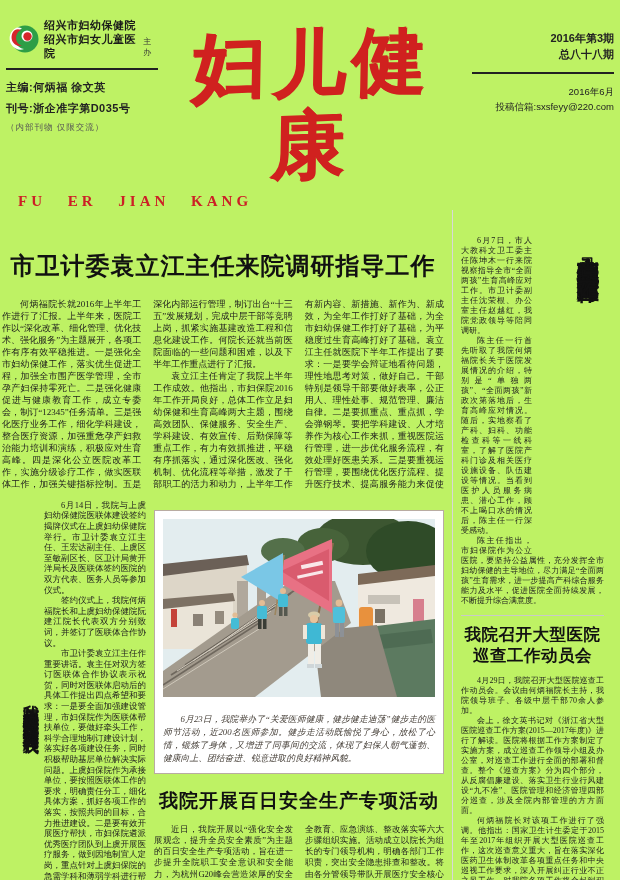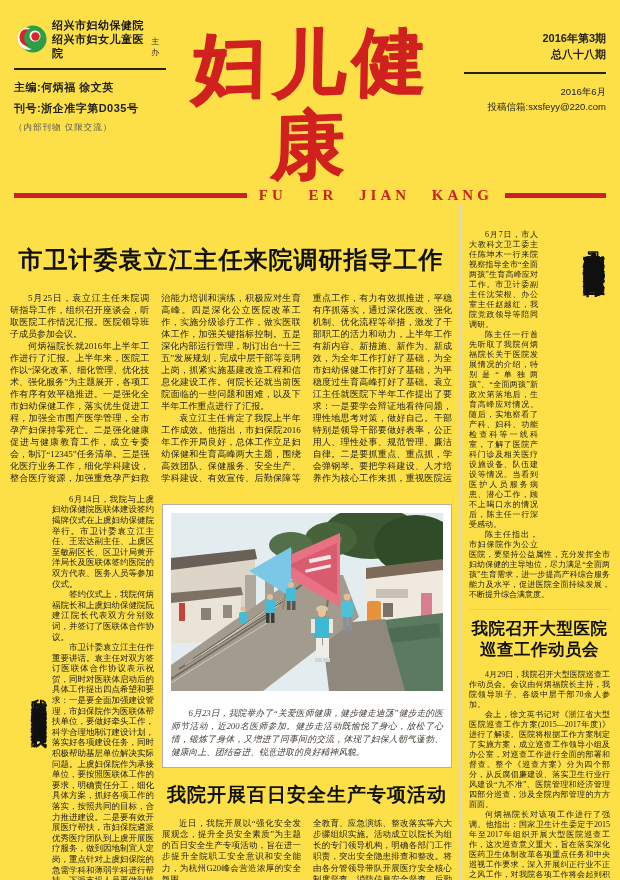--- a/index.html
+++ b/index.html
@@ -1,21 +1,21 @@
 <!DOCTYPE html>
 <html><head>
 <meta charset="utf-8">
 <style>
   * { margin:0; padding:0; box-sizing:border-box; }
   html,body { background:#888; }
   .page {
-    width:620px; height:880px; margin:0 auto; background:#fde047;
+    width:620px; height:880px; margin:0 auto; background:#bef264;
     font-family:"Liberation Serif","DejaVu Serif",serif;
     color:#1c1c1c; overflow:hidden; position:relative;
-    padding:0 8px;
+    padding:0 0;
   }
   
   .masthead { display:flex; justify-content:space-between; padding:18px 6px 0 6px; }
   .mh-left { width:152px; }
   .logo-row { display:flex; align-items:center; gap:4px; }
   .logo-icon { width:34px; height:34px; flex:0 0 auto; }
   .org-names { font-family:"Liberation Sans","DejaVu Sans",sans-serif; font-weight:bold; font-size:11px; line-height:14px; color:#1a1a1a; letter-spacing:0.5px; }
   .sponsor { font-size:8px; color:#333; align-self:flex-end; margin-bottom:2px; }
   .mh-left-rule { border-top:2px solid #222; margin:8px 0 10px 0; }
   .editor-line, .issueno-line { font-family:"Liberation Sans","DejaVu Sans",sans-serif; font-weight:bold; font-size:11px; color:#222; margin-bottom:6px; letter-spacing:0.5px;}
@@ -23,21 +23,21 @@
   .mh-center { flex:1; text-align:center; padding-top:6px; }
   .paper-title {
     display:inline-block; font-size:74px; font-weight:bold; color:#d0211f;
     letter-spacing:6px; transform:rotate(-2deg) skewX(-3deg); line-height:1.1;
     text-shadow:1px 1px 0 #d0211f;
   }
   .mh-right { width:150px; text-align:right; font-family:"Liberation Sans","DejaVu Sans",sans-serif; padding-top:12px;}
   .issue-period, .issue-total { font-size:11px; font-weight:bold; color:#222; line-height:16px; }
   .mh-right-rule { border-top:2px solid #222; margin:10px 0 10px 8px; }
   .date-line, .website-line, .email-line { font-size:9.5px; color:#222; line-height:15px; }
-  .pinyin-banner { display:flex; align-items:center; margin:0 6px 0 6px; }
+  .pinyin-banner { display:flex; margin:6px 6px 0 6px;flex-direction:column; }
   .red-bar { height:5px; background:#cc2026; }
   .red-bar.left { flex:2.3; }
   .red-bar.right { flex:1; }
   .pinyin-text { color:#cc2026; font-weight:bold; font-size:15px; letter-spacing:4px; word-spacing:14px; padding:0 12px; white-space:nowrap; }
   
   .main { display:flex; gap:8px; padding:0 2px; }
   .main-left { width:442px; }
   .right-col { width:152px; border-left:1px solid #d8d8d8; padding-left:8px; padding-top:26px; }
   
   .headline-a { font-size:24px; font-weight:bold; text-align:center; letter-spacing:1px; margin:40px 0 16px 0; color:#111; white-space:nowrap; }
@@ -115,21 +115,20 @@
     <div class="red-bar right"></div>
   </div>
 
   <div class="main">
 
     <div class="main-left">
 
       <div>
         <h1 class="headline-a">市卫计委袁立江主任来院调研指导工作</h1>
         <div class="a-body">
-          <p class="para">5月25日，袁立江主任来院调研指导工作，组织召开座谈会，听取医院工作情况汇报。医院领导班子成员参加会议。</p>
           <p class="para">何炳福院长就2016年上半年工作进行了汇报。上半年来，医院工作以“深化改革、细化管理、优化技术、强化服务”为主题展开，各项工作有序有效平稳推进。一是强化全市妇幼保健工作，落实优生促进工程，加强全市围产医学管理，全市孕产妇保持零死亡。二是强化健康促进与健康教育工作，成立专委会，制订“12345”任务清单。三是强化医疗业务工作，细化学科建设，整合医疗资源，加强重危孕产妇救治能力培训和演练，积极应对生育高峰。四是深化公立医院改革工作，实施分级诊疗工作，做实医联体工作，加强关键指标控制。五是深化内部运行管理，制订出台“十三五”发展规划，完成中层干部等竞聘上岗，抓紧实施基建改造工程和信息化建设工作。何院长还就当前医院面临的一些问题和困难，以及下半年工作重点进行了汇报。</p>
           <p class="para">袁立江主任肯定了我院上半年工作成效。他指出，市妇保院2016年工作开局良好，总体工作立足妇幼保健和生育高峰两大主题，围绕高效团队、保健服务、安全生产、学科建设、有效宣传、后勤保障等重点工作，有力有效抓推进，平稳有序抓落实，通过深化医改、强化机制、优化流程等举措，激发了干部职工的活力和动力，上半年工作有新内容、新措施、新作为、新成效，为全年工作打好了基础，为全市妇幼保健工作打好了基础，为平稳度过生育高峰打好了基础。袁立江主任就医院下半年工作提出了要求：一是要学会辩证地看待问题，理性地思考对策，做好自己。干部特别是领导干部要做好表率，公正用人、理性处事、规范管理、廉洁自律。二是要抓重点、重点抓，学会弹钢琴。要把学科建设、人才培养作为核心工作来抓，重视医院运行管理，进一步优化服务流程，有效处理好医患关系。三是要重视运行管理，要围绕优化医疗流程、提升医疗技术、提高服务能力来促使医院运行更加有效，从而构建起和谐的干群关系和医患关系。四是要加强干部队伍建设，重视班子的自身建设、重视班子的合力、重视主动管事、重视廉洁自律。五是要全力应对生育高峰，堵疏结合，调度全院资源，挖潜合力，确保平稳度峰。六是要学会统筹的思维、结合的思路，抓好医院各项工作。</p>
         </div>
       </div>
 
       <div class="lower-row">
 
         <div class="article-b">
           <div class="vtitle-b">我院与上虞妇幼保健院举行医联体建设签约揭牌仪式</div>
           <p class="para">6月14日，我院与上虞妇幼保健院医联体建设签约揭牌仪式在上虞妇幼保健院举行。市卫计委袁立江主任、王宏达副主任、上虞区至敏副区长、区卫计局黄开洋局长及医联体签约医院的双方代表、医务人员等参加仪式。</p>

